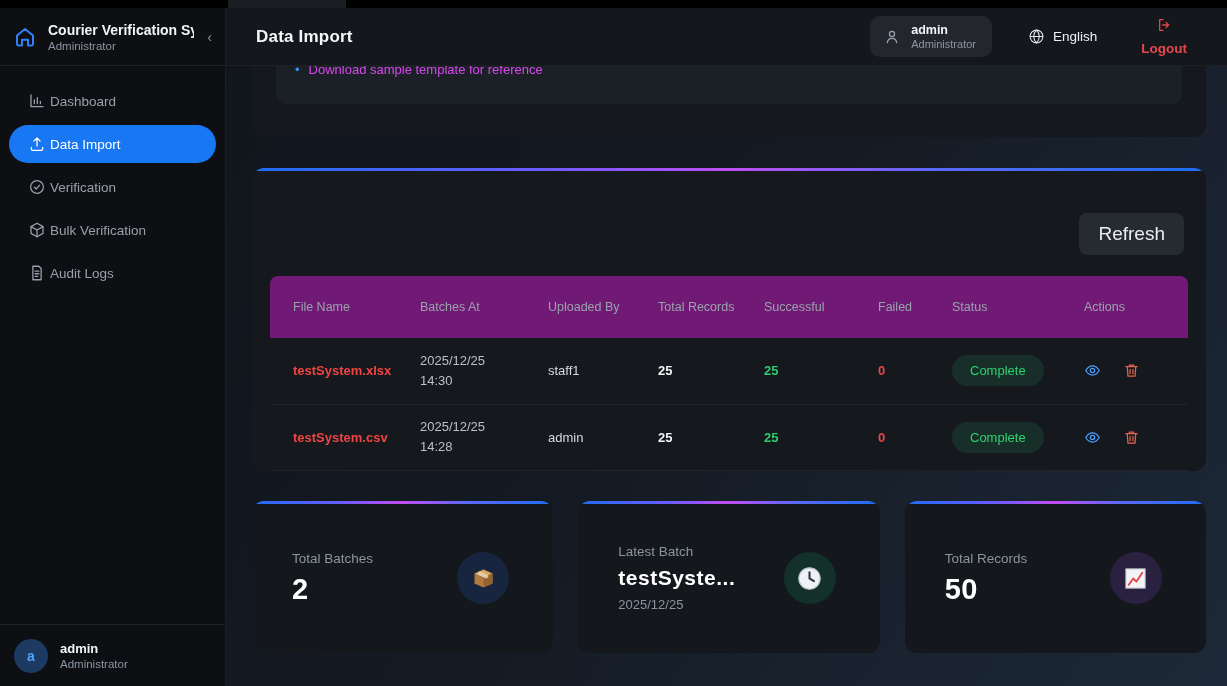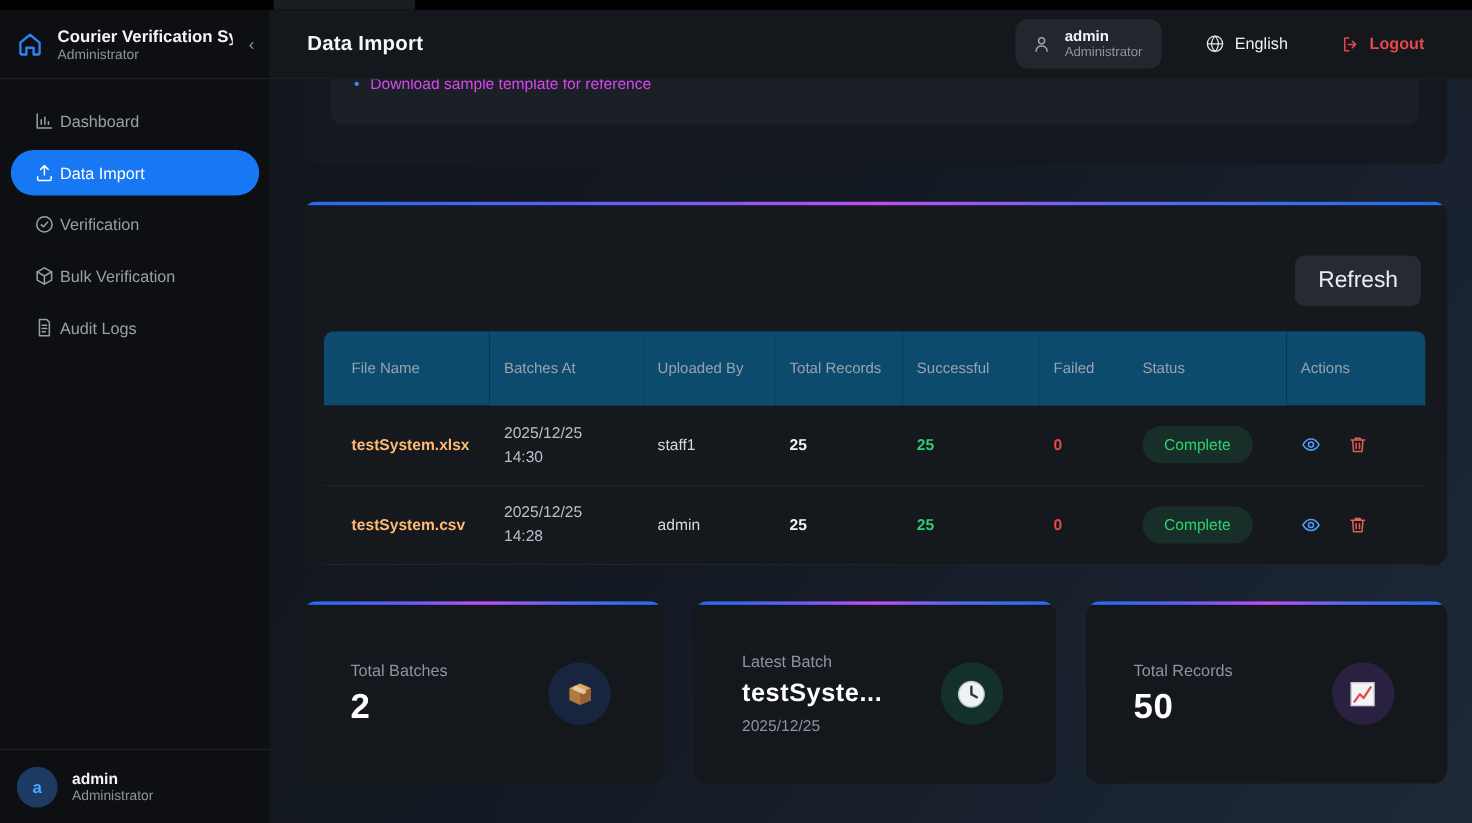--- a/index.html
+++ b/index.html
@@ -46,21 +46,21 @@
   .page-title { color:#f5f7fa; font-size:17px; font-weight:bold; letter-spacing:0.2px; }
   .topbar-right { margin-left:auto; display:flex; align-items:center; }
   .user-chip { background:#23272d; border-radius:10px; display:flex; align-items:center; gap:10px;
     padding:7px 16px 7px 13px; cursor:pointer; }
   .user-chip svg { width:18px; height:18px; stroke:#9aa3ad; fill:none; stroke-width:1.7; stroke-linecap:round; }
   .chip-name { color:#f2f4f7; font-size:12.5px; font-weight:bold; }
   .chip-role { color:#8b95a1; font-size:11px; margin-top:1px; }
   .lang { display:flex; align-items:center; gap:8px; margin-left:36px; cursor:pointer; }
   .lang svg { width:17px; height:17px; stroke:#e6e9ec; fill:none; stroke-width:1.5; }
   .lang-label { color:#eef1f4; font-size:13.5px; }
-  .logout { display:flex; align-items:center; gap:8px; margin-left:44px; cursor:pointer; }
+  .logout { display:flex; align-items:center; gap:8px; margin-left:44px; cursor:pointer;flex-direction:column; }
   .logout svg { width:16px; height:16px; stroke:#e5484d; fill:none; stroke-width:1.9; stroke-linecap:round; stroke-linejoin:round; }
   .logout-label { color:#e5484d; font-size:13.5px; font-weight:bold; }
 
   .content { flex:1; padding:0 21px 0 26px; overflow:hidden; }
 
   
   .upload-card { height:71px; background:#15181e; border-radius:0 0 12px 12px; position:relative; overflow:hidden; }
   .upload-inner { position:absolute; left:24px; right:24px; top:-62px; height:100px; background:#1b2027; border-radius:10px; }
   .upload-note { position:absolute; left:19px; bottom:27px; display:flex; gap:9px; align-items:center; }
   .note-bullet { color:#3d8bfd; font-size:13px; }
@@ -70,27 +70,27 @@
   .history-card { margin-top:31px; border-radius:12px; overflow:hidden; background:#15181d; }
   .accent { height:3px; background:linear-gradient(90deg,#1f6df2 0%, #6b5bfb 30%, #c14ef5 50%, #5a69f7 72%, #1f6df2 100%); }
   .history-head { display:flex; align-items:flex-start; padding:24px 22px 0 34px; }
   .history-title { color:#f5f7fa; font-size:21px; font-weight:bold; }
   .history-sub { color:#8b95a1; font-size:14px; margin-top:9px; }
   .refresh-btn { margin-left:auto; margin-top:18px; background:#262b31; color:#e9edf1; font-size:19px;
     border:none; border-radius:8px; padding:10px 19px; cursor:pointer; font-family:inherit; }
 
   .table-wrap { margin:21px 18px 0; }
   table { width:100%; border-collapse:collapse; }
-  thead tr { background:#0c4a6e; }
+  thead tr { background:#701a75; }
   th { color:#9aa3ad; font-size:12.5px; font-weight:normal; text-align:left; padding:12px 12px; height:62px; }
   th:first-child { padding-left:23px; border-radius:8px 0 0 0; }
   th:last-child { border-radius:0 8px 0 0; }
   td { padding:0 12px; height:66px; border-bottom:1px solid rgba(255,255,255,0.05); font-size:13px; }
   td:first-child { padding-left:23px; }
-  .c-file { color:#fdba74; font-weight:bold; }
+  .c-file { color:#ef4444; font-weight:bold; }
   .c-date { color:#b9c0c7; line-height:1.55; }
   .c-by { color:#d5dade; }
   .c-total { color:#f2f4f7; font-weight:bold; }
   .c-success { color:#2ecc71; font-weight:bold; }
   .c-failed { color:#e5484d; font-weight:bold; }
   .badge { display:inline-block; background:rgba(46,204,113,0.13); color:#2dd36f; font-size:13px;
     padding:8px 18px; border-radius:17px; }
   .action-btns { display:flex; align-items:center; gap:22px; }
   .icon-btn { background:none; border:none; cursor:pointer; padding:0; display:flex; }
   .icon-btn svg { width:17px; height:17px; fill:none; stroke-width:1.8; stroke-linecap:round; stroke-linejoin:round; }

